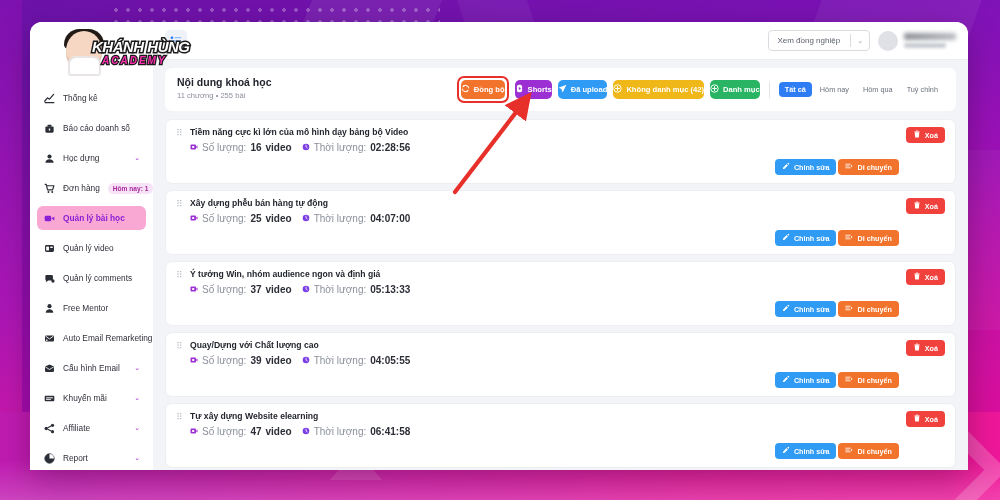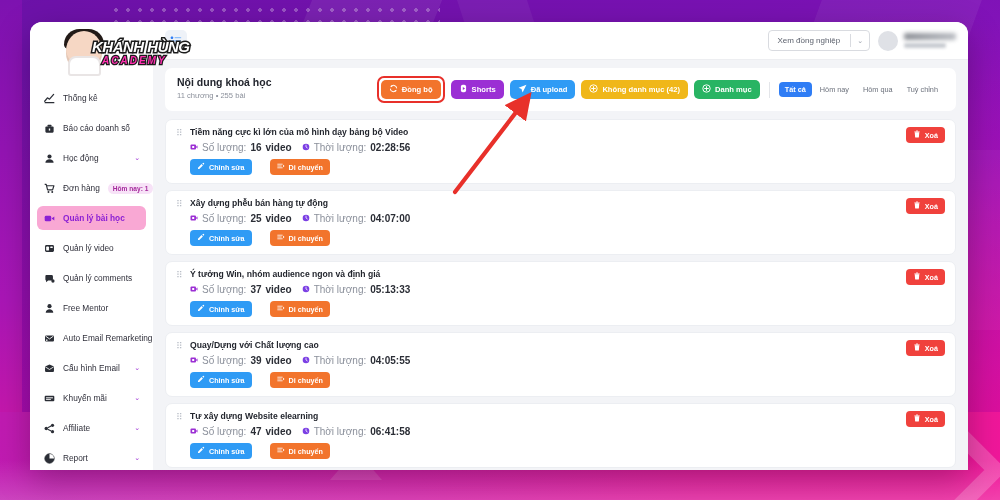--- a/index.html
+++ b/index.html
@@ -156,21 +156,21 @@
   .panel-head {
     display: flex; align-items: flex-start; padding: 8px 12px; gap: 10px;
     margin-bottom: 8px;
   }
   .panel-title { font-size: 10.5px; font-weight: 700; color: #23262e; }
   .panel-sub { font-size: 7.6px; color: #8b909b; margin-top: 3px; }
 
   .btnrow { margin-left: auto; display: flex; align-items: center; gap: 6px; }
   .btn {
     display: inline-flex; align-items: center; gap: 4px;
-    height: 19px; padding: 0 8px; border-radius: 5px;
+    height: 19px; padding: 0 0; border-radius: 5px;
     font-size: 7.6px; font-weight: 700; color: #fff;
     border: none; cursor: pointer; white-space: nowrap;
   }
   .btn .gi { font-size: 8px; line-height: 1; }
   .b-sync   { background: #f2742c; }
   .b-shorts { background: #9b2fd4; }
   .b-upload { background: #2f9bf5; }
   .b-nocat  { background: #f0b719; }
   .b-cat    { background: #28b463; }
 
@@ -192,21 +192,21 @@
   .row {
     background: #fff; border-radius: 7px; border: 1px solid #eceef2;
     padding: 7px 10px 8px 10px; display: flex; gap: 7px;
   }
   .grip { color: #b9bec7; font-size: 9px; line-height: 12px; cursor: grab; flex: 0 0 7px; }
   .row-body { flex: 1 1 auto; min-width: 0; }
   .row-title { font-size: 8.6px; font-weight: 700; color: #23262e; }
   .meta { display: flex; align-items: center; gap: 10px; margin-top: 5px; }
   .meta-item { display: flex; align-items: center; gap: 4px; font-size: 10px; color: #8b909b; }
   .meta-item b { color: #2b2e36; }
-  .row-btns { display: flex; gap: 18px; margin-top: 6px; }
+  .row-btns { display: flex; gap: 2px; margin-top: 6px; justify-content: flex-end; }
   .rb {
     display: inline-flex; align-items: center; gap: 4px;
     height: 16px; padding: 0 7px; border-radius: 4px;
     font-size: 7.2px; font-weight: 700; color: #fff; border: none; cursor: pointer;
   }
   .rb-edit { background: #2f9bf5; }
   .rb-move { background: #f2742c; }
   .rb-del  { background: #f0413c; align-self: flex-start; }
 
   
@@ -261,21 +261,21 @@
             </span>
             <span class="lbl">Báo cáo doanh số</span>
           </div>
           <div class="nav-item">
             <span class="ic">
               <svg width="11" height="11" viewBox="0 0 16 16" aria-hidden="true">
                 <circle cx="8" cy="5" r="3" fill="#2b2e36"></circle>
                 <path d="M2 14c0-3.2 2.7-5 6-5s6 1.8 6 5z" fill="#2b2e36"></path>
               </svg>
             </span>
-            <span class="lbl">Học động</span>
+            <span class="lbl">Học dựng</span>
             <span class="chev">⌄</span>
           </div>
           <div class="nav-item">
             <span class="ic">
               <svg width="11" height="11" viewBox="0 0 16 16" aria-hidden="true">
                 <path d="M1 2h2.2l2 8h7.3l1.9-6H4.4" stroke="#2b2e36" stroke-width="1.7" fill="none" stroke-linejoin="round"></path>
                 <circle cx="6.5" cy="13" r="1.4" fill="#2b2e36"></circle>
                 <circle cx="12" cy="13" r="1.4" fill="#2b2e36"></circle>
               </svg>
             </span>

